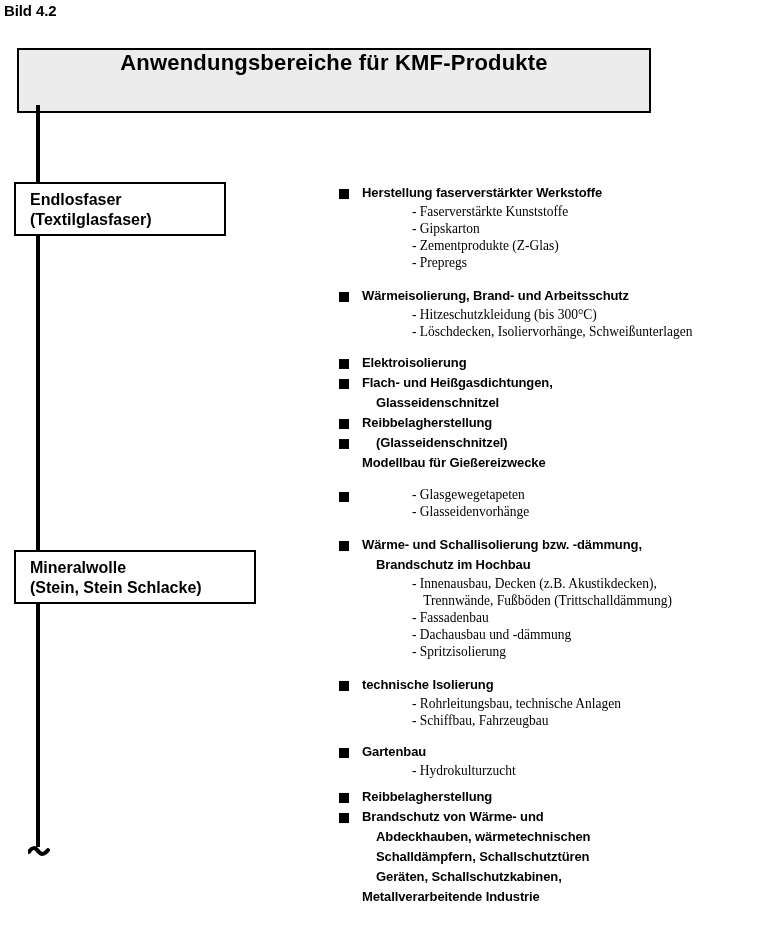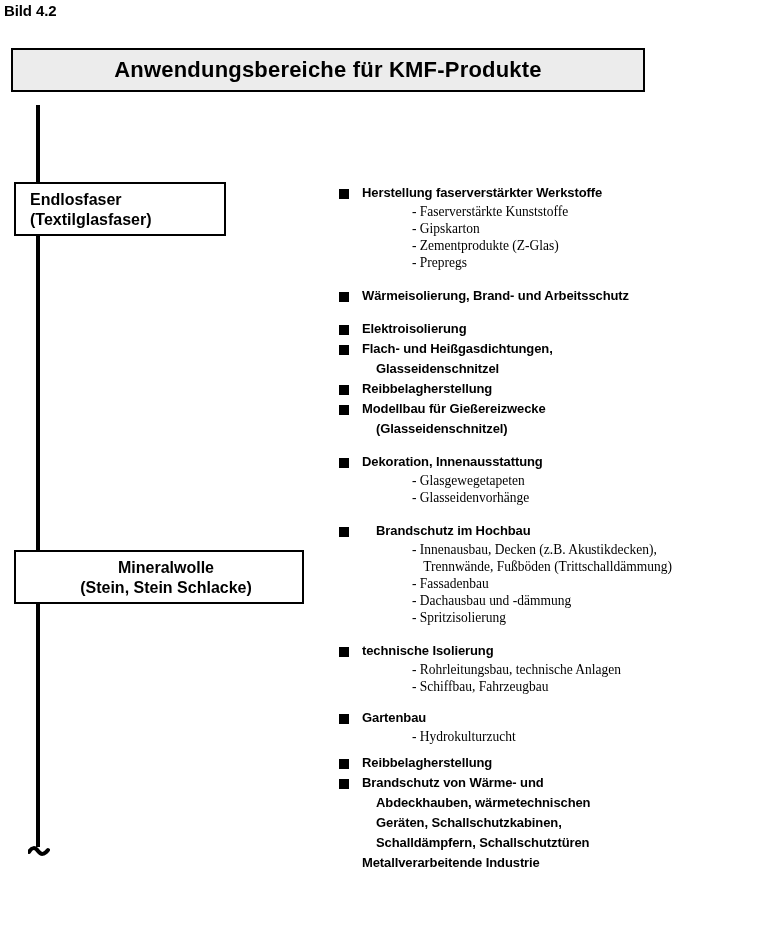--- a/index.html
+++ b/index.html
@@ -23,29 +23,29 @@
     top: 2px;
     font-size: 15px;
     font-weight: bold;
     letter-spacing: -0.1px;
     white-space: nowrap;
   }
 
   
   .title-box {
     position: absolute;
-    left: 11px;
+    left: 17px;
     top: 48px;
     width: 634px;
-    height: 44px;
+    height: 65px;
     background: #ececec;
     border: 2px solid #000000;
     box-sizing: border-box;
     display: flex;
-    align-items: center;
+    align-items: flex-start;
     justify-content: center;
   }
   .title-box .title-text {
     font-size: 22px;
     font-weight: bold;
     letter-spacing: 0.2px;
     white-space: nowrap;
   }
 
   
@@ -81,23 +81,22 @@
   }
   #cat-endlosfaser {
     left: 14px;
     top: 182px;
     width: 212px;
     height: 54px;
   }
   #cat-mineralwolle {
     left: 14px;
     top: 550px;
-    width: 290px;
+    width: 242px;
     height: 54px;
-    text-align: center;
   }
 
   
   .content {
     position: absolute;
     left: 336px;
     top: 183px;
     width: 430px;
   }
 
@@ -184,20 +183,24 @@
       <div class="sub-line">- Zementprodukte (Z-Glas)</div>
       <div class="sub-line">- Prepregs</div>
     </div>
   </div>
 
   <div class="gap-lg"></div>
 
   <div class="item">
     <span class="bullet"></span>
     <div class="item-line">Wärmeisolierung, Brand- und Arbeitsschutz</div>
+    <div class="subs">
+      <div class="sub-line">- Hitzeschutzkleidung (bis 300°C)</div>
+      <div class="sub-line">- Löschdecken, Isoliervorhänge, Schweißunterlagen</div>
+    </div>
   </div>
 
   <div class="gap-md"></div>
 
   <div class="item">
     <span class="bullet"></span>
     <div class="item-line">Elektroisolierung</div>
   </div>
 
   <div class="item">
@@ -206,39 +209,39 @@
     <div class="item-line cont">Glasseidenschnitzel</div>
   </div>
 
   <div class="item">
     <span class="bullet"></span>
     <div class="item-line">Reibbelagherstellung</div>
   </div>
 
   <div class="item">
     <span class="bullet"></span>
+    <div class="item-line cont">(Glasseidenschnitzel)</div>
     <div class="item-line">Modellbau für Gießereizwecke</div>
-    <div class="item-line cont">(Glasseidenschnitzel)</div>
   </div>
 
   <div class="gap-md"></div>
 
   <div class="item">
     <span class="bullet"></span>
-    <div class="item-line">Dekoration, Innenausstattung</div>
     <div class="subs">
       <div class="sub-line">- Glasgewegetapeten</div>
       <div class="sub-line">- Glasseidenvorhänge</div>
     </div>
   </div>
 
   <div class="gap-lg"></div>
 
   <div class="item">
     <span class="bullet"></span>
+    <div class="item-line">Wärme- und Schallisolierung bzw. -dämmung,</div>
     <div class="item-line cont">Brandschutz im Hochbau</div>
     <div class="subs">
       <div class="sub-line">- Innenausbau, Decken (z.B. Akustikdecken),</div>
       <div class="sub-line cont">Trennwände, Fußböden (Trittschalldämmung)</div>
       <div class="sub-line">- Fassadenbau</div>
       <div class="sub-line">- Dachausbau und -dämmung</div>
       <div class="sub-line">- Spritzisolierung</div>
     </div>
   </div>
 
@@ -267,22 +270,22 @@
 
   <div class="item">
     <span class="bullet"></span>
     <div class="item-line">Reibbelagherstellung</div>
   </div>
 
   <div class="item">
     <span class="bullet"></span>
     <div class="item-line">Brandschutz von Wärme- und</div>
     <div class="item-line cont">Abdeckhauben, wärmetechnischen</div>
+    <div class="item-line cont">Schalldämpfern, Schallschutztüren</div>
     <div class="item-line cont">Geräten, Schallschutzkabinen,</div>
-    <div class="item-line cont">Schalldämpfern, Schallschutztüren</div>
   </div>
 
   <div class="item">
 
     <div class="item-line">Metallverarbeitende Industrie</div>
 
   </div>
 
 </div>
 

